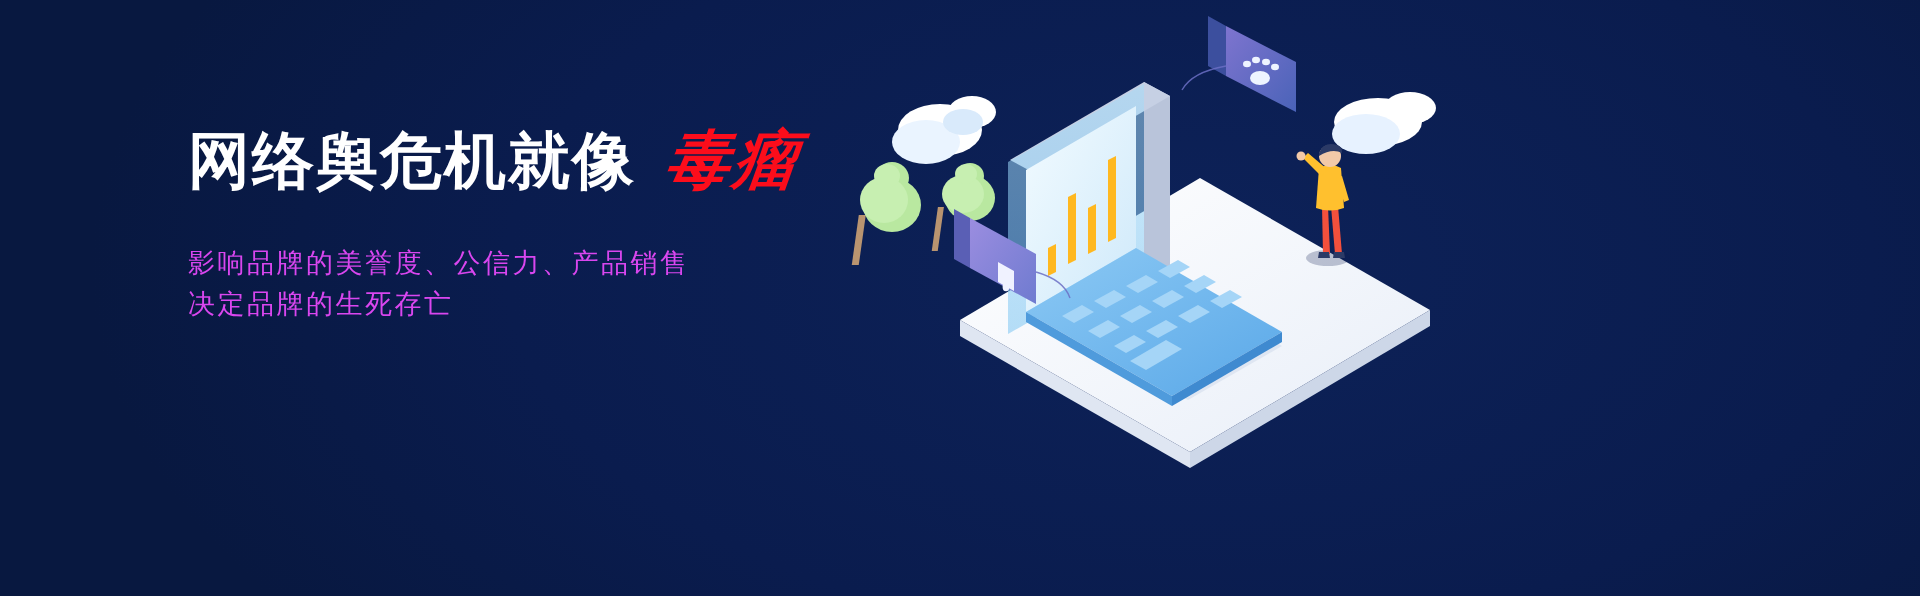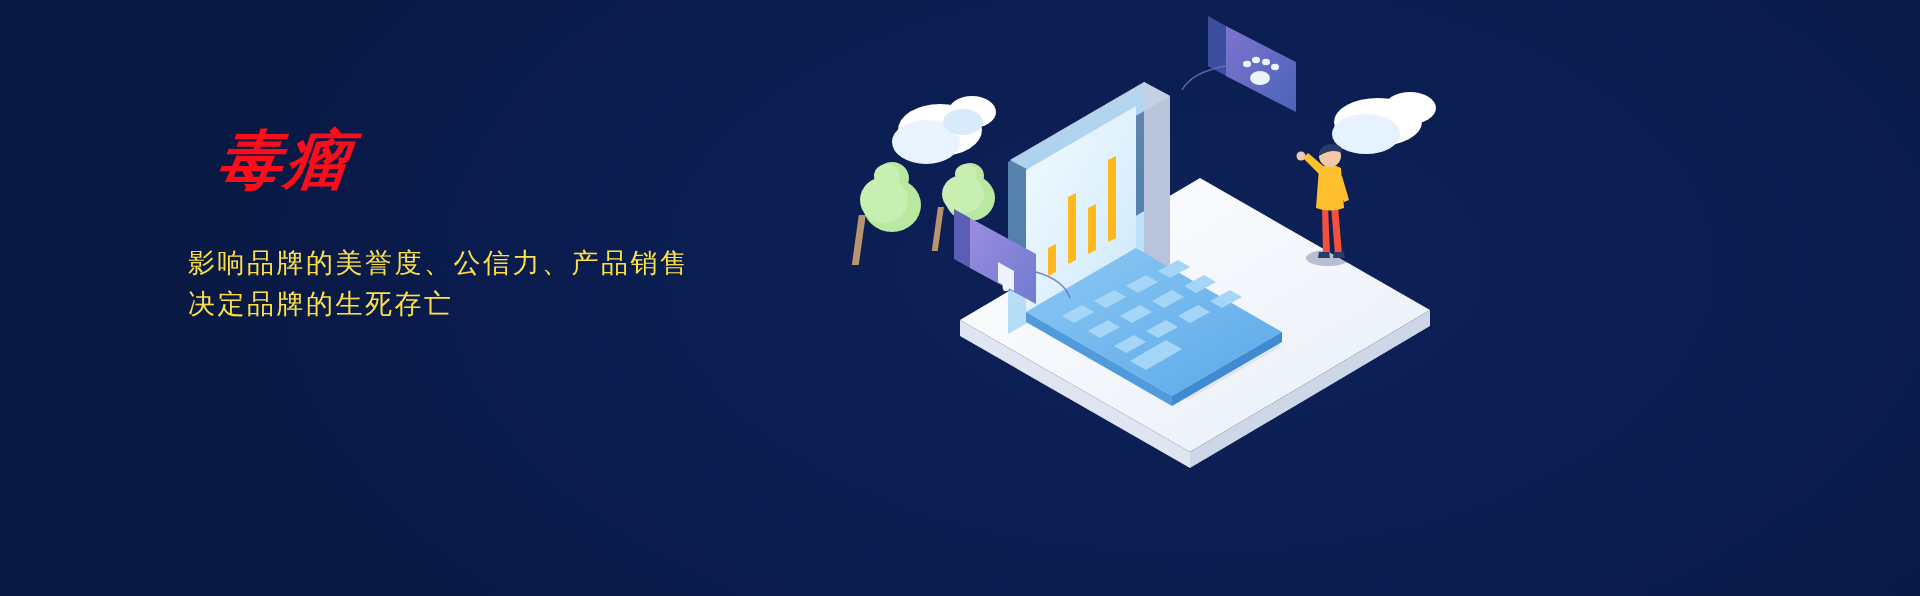--- a/index.html
+++ b/index.html
@@ -47,21 +47,21 @@
     font-weight:900;
     color:#fc0d1b;
     letter-spacing:3px;
     margin-left:30px;
     font-style:italic;
     transform:skewX(-6deg);
     display:inline-block;
   }
   .sub-line {
     font-size:27px;
-    color:#fde047;
+    color:#d946ef;
     letter-spacing:2.5px;
     line-height:1;
     font-weight:400;
   }
   .sub-line + .sub-line { margin-top:14px; }
 
   
   .illo {
     position:absolute;
     left:830px;
@@ -73,20 +73,21 @@
 </style>
 </head>
 <body>
 
 <div class="banner">
   <div class="bg-gradient"></div>
 
   <div class="copy">
 
     <div class="headline">
+      <span class="headline-main">网络舆危机就像</span>
       <span class="headline-accent">毒瘤</span>
     </div>
 
     <div class="sub-line">影响品牌的美誉度、公信力、产品销售</div>
     <div class="sub-line">决定品牌的生死存亡</div>
   </div>
 
   <div class="illo">
     <svg width="680" height="596" viewBox="0 0 680 596" xmlns="http://www.w3.org/2000/svg">
       <defs>

